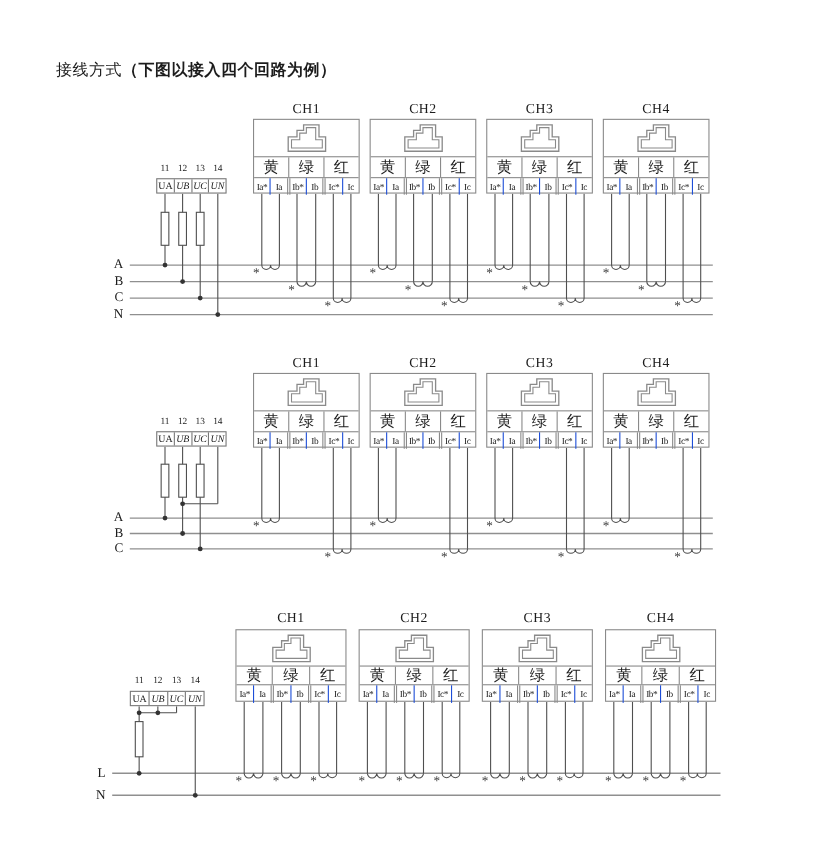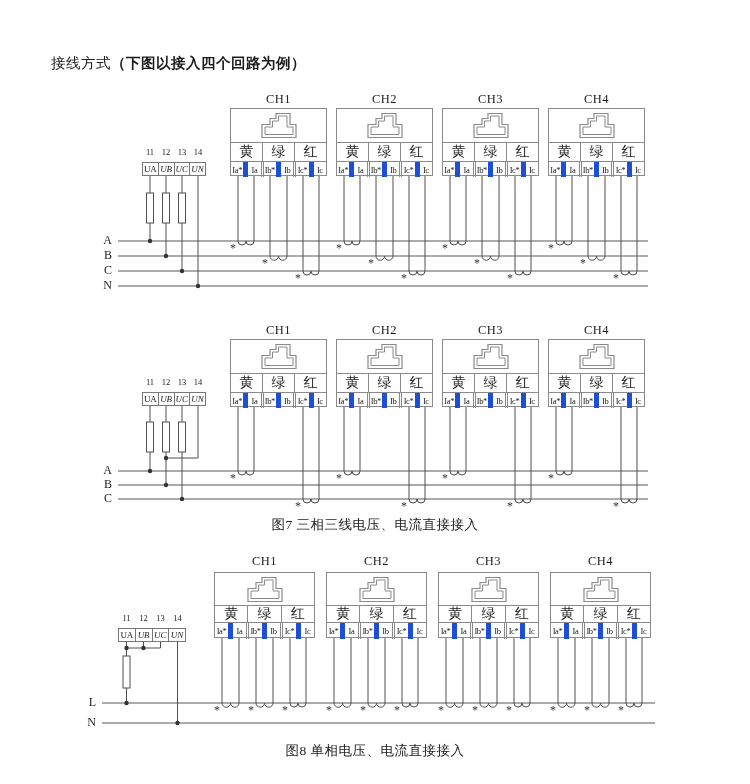--- a/index.html
+++ b/index.html
@@ -13,21 +13,21 @@
   #d0 .caption{top:301px;} #d1 .caption{top:516px;} #d2 .caption{top:742px;}
   .chlabel{position:absolute;text-align:center;font-size:12.5px;height:15px;line-height:15px;letter-spacing:.5px;}
   .block{position:absolute;border:1px solid #8a8a8a;box-sizing:border-box;background:#fff;}
   .sec-conn{box-sizing:border-box;border-bottom:1px solid #8a8a8a;display:flex;align-items:center;justify-content:center;}
   .sec-colors{box-sizing:border-box;border-bottom:1px solid #8a8a8a;display:flex;}
   .ccell{flex:1;display:flex;align-items:center;justify-content:center;font-size:14px;}
   .ccell + .ccell{border-left:1px solid #8a8a8a;}
   .sec-terms{box-sizing:border-box;display:flex;}
   .tcell{flex:1;display:flex;align-items:center;justify-content:center;font-size:8.5px;
          letter-spacing:-.4px;white-space:nowrap;overflow:hidden;}
-  .tcell + .tcell{border-left:5px solid #1d4ed8;}
+  .tcell + .tcell{border-left:1px solid #1d4ed8;}
   .tcell.grp{border-left:3px double #8a8a8a;}
   .vrow{position:absolute;display:flex;border:1px solid #777;box-sizing:border-box;background:#fff;}
   .vcell{flex:1;display:flex;align-items:center;justify-content:center;font-size:9px;box-sizing:border-box;}
   .vcell + .vcell{border-left:1px solid #777;font-style:italic;}
   .vnum{position:absolute;text-align:center;font-size:8.5px;height:11px;line-height:11px;}
   .buslabel{position:absolute;text-align:right;font-size:12px;height:14px;line-height:14px;}
 </style>
 </head>
 <body>
 
@@ -197,21 +197,20 @@
       <div class="vnum" style="left: 173px; width: 18px; top: 147px;">13</div>
       <div class="vnum" style="left: 189px; width: 18px; top: 147px;">14</div>
       <div class="vrow" style="left: 142px; top: 162px; width: 64px; height: 14px;">
         <div class="vcell">UA</div>
         <div class="vcell">UB</div>
         <div class="vcell">UC</div>
         <div class="vcell">UN</div>
       </div>
     </section>
   <section class="fig" id="d1">
-    <div class="caption">图7  三相三线电压、电流直接接入</div>
   <svg width="750" height="784" class="layer">
         <line x1="118" y1="471" x2="648" y2="471" stroke="#8f8f8f" stroke-width="1.3"></line>
         <line x1="118" y1="485" x2="648" y2="485" stroke="#8f8f8f" stroke-width="1.3"></line>
         <line x1="118" y1="499" x2="648" y2="499" stroke="#8f8f8f" stroke-width="1.3"></line>
         <line x1="238" y1="407" x2="238" y2="471" stroke="#4f4f4f" stroke-width="1"></line>
         <line x1="254" y1="407" x2="254" y2="471" stroke="#4f4f4f" stroke-width="1"></line>
         <path d="M 238 471 A 4 4 0 0 0 246 471 A 4 4 0 0 0 254 471" fill="none" stroke="#4f4f4f" stroke-width="1"></path>
         <text x="236" y="482" text-anchor="end" font-size="12px" fill="#333">*</text>
         <line x1="303" y1="407" x2="303" y2="499" stroke="#4f4f4f" stroke-width="1"></line>
         <line x1="319" y1="407" x2="319" y2="499" stroke="#4f4f4f" stroke-width="1"></line>
@@ -350,21 +349,20 @@
       <div class="vnum" style="left: 173px; width: 18px; top: 377px;">13</div>
       <div class="vnum" style="left: 189px; width: 18px; top: 377px;">14</div>
       <div class="vrow" style="left: 142px; top: 392px; width: 64px; height: 14px;">
         <div class="vcell">UA</div>
         <div class="vcell">UB</div>
         <div class="vcell">UC</div>
         <div class="vcell">UN</div>
       </div>
     </section>
   <section class="fig" id="d2">
-    <div class="caption">图8  单相电压、电流直接接入</div>
   <svg width="750" height="784" class="layer">
         <line x1="102" y1="703" x2="655" y2="703" stroke="#8f8f8f" stroke-width="1.3"></line>
         <line x1="102" y1="723" x2="655" y2="723" stroke="#8f8f8f" stroke-width="1.3"></line>
         <line x1="222" y1="638" x2="222" y2="703" stroke="#4f4f4f" stroke-width="1"></line>
         <line x1="239" y1="638" x2="239" y2="703" stroke="#4f4f4f" stroke-width="1"></line>
         <path d="M 222 703 A 4.25 4.25 0 0 0 230.5 703 A 4.25 4.25 0 0 0 239 703" fill="none" stroke="#4f4f4f" stroke-width="1"></path>
         <text x="220" y="714" text-anchor="end" font-size="12px" fill="#333">*</text>
         <line x1="256" y1="638" x2="256" y2="703" stroke="#4f4f4f" stroke-width="1"></line>
         <line x1="273" y1="638" x2="273" y2="703" stroke="#4f4f4f" stroke-width="1"></line>
         <path d="M 256 703 A 4.25 4.25 0 0 0 264.5 703 A 4.25 4.25 0 0 0 273 703" fill="none" stroke="#4f4f4f" stroke-width="1"></path>

